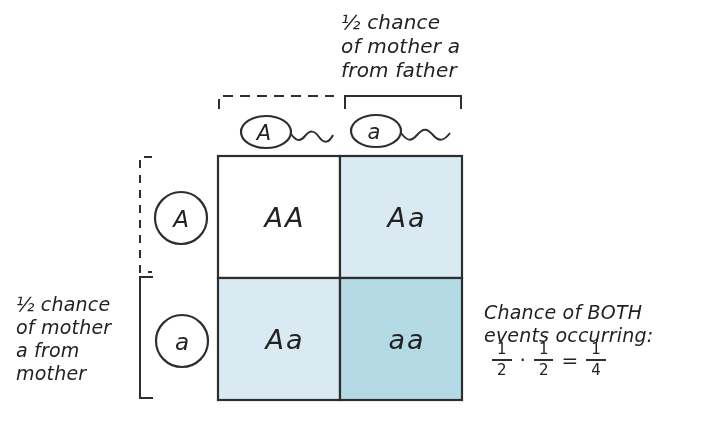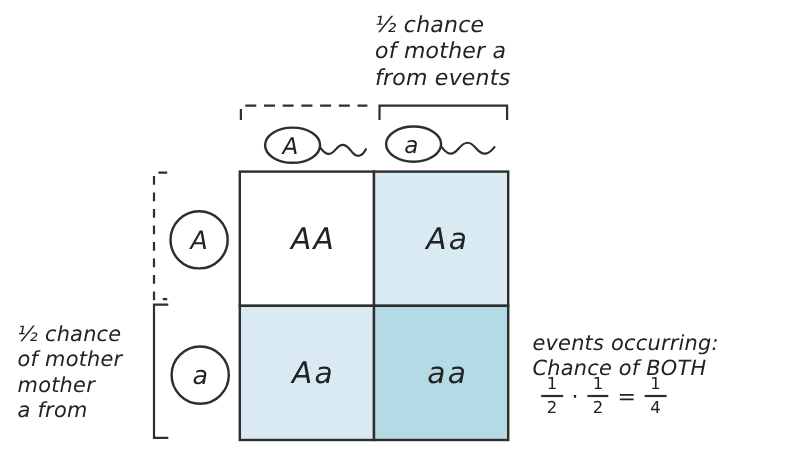--- a/index.html
+++ b/index.html
@@ -65,33 +65,33 @@
     <ellipse class="stroke" stroke-width="2.2" cx="376" cy="131" rx="25" ry="16"></ellipse>
     <path class="stroke" stroke-width="2" d="M401,133 c6,8 10,9 16,2 c6,-7 10,-7 16,0 c6,7 11,6 17,-2"></path>
 
     <circle class="stroke" stroke-width="2.2" cx="181" cy="218" r="26"></circle>
     <circle class="stroke" stroke-width="2.2" cx="182" cy="341" r="26"></circle>
   </svg>
 
   <div class="note father-note">
     <div class="ln">½ chance</div>
     <div class="ln">of mother a</div>
-    <div class="ln">from events</div>
+    <div class="ln">from father</div>
   </div>
 
   <div class="note mother-note">
     <div class="ln">½ chance</div>
     <div class="ln">of mother</div>
+    <div class="ln">a from</div>
     <div class="ln">mother</div>
-    <div class="ln">a from</div>
   </div>
 
   <div class="note result-note">
+    <div class="ln">Chance of BOTH</div>
     <div class="ln">events occurring:</div>
-    <div class="ln">Chance of BOTH</div>
   </div>
 
   <div class="equation">
     <span class="frac">
       <span class="num">1</span>
       <span class="bar"></span>
       <span class="den">2</span>
     </span>
     <span class="op">·</span>
     <span class="frac">

